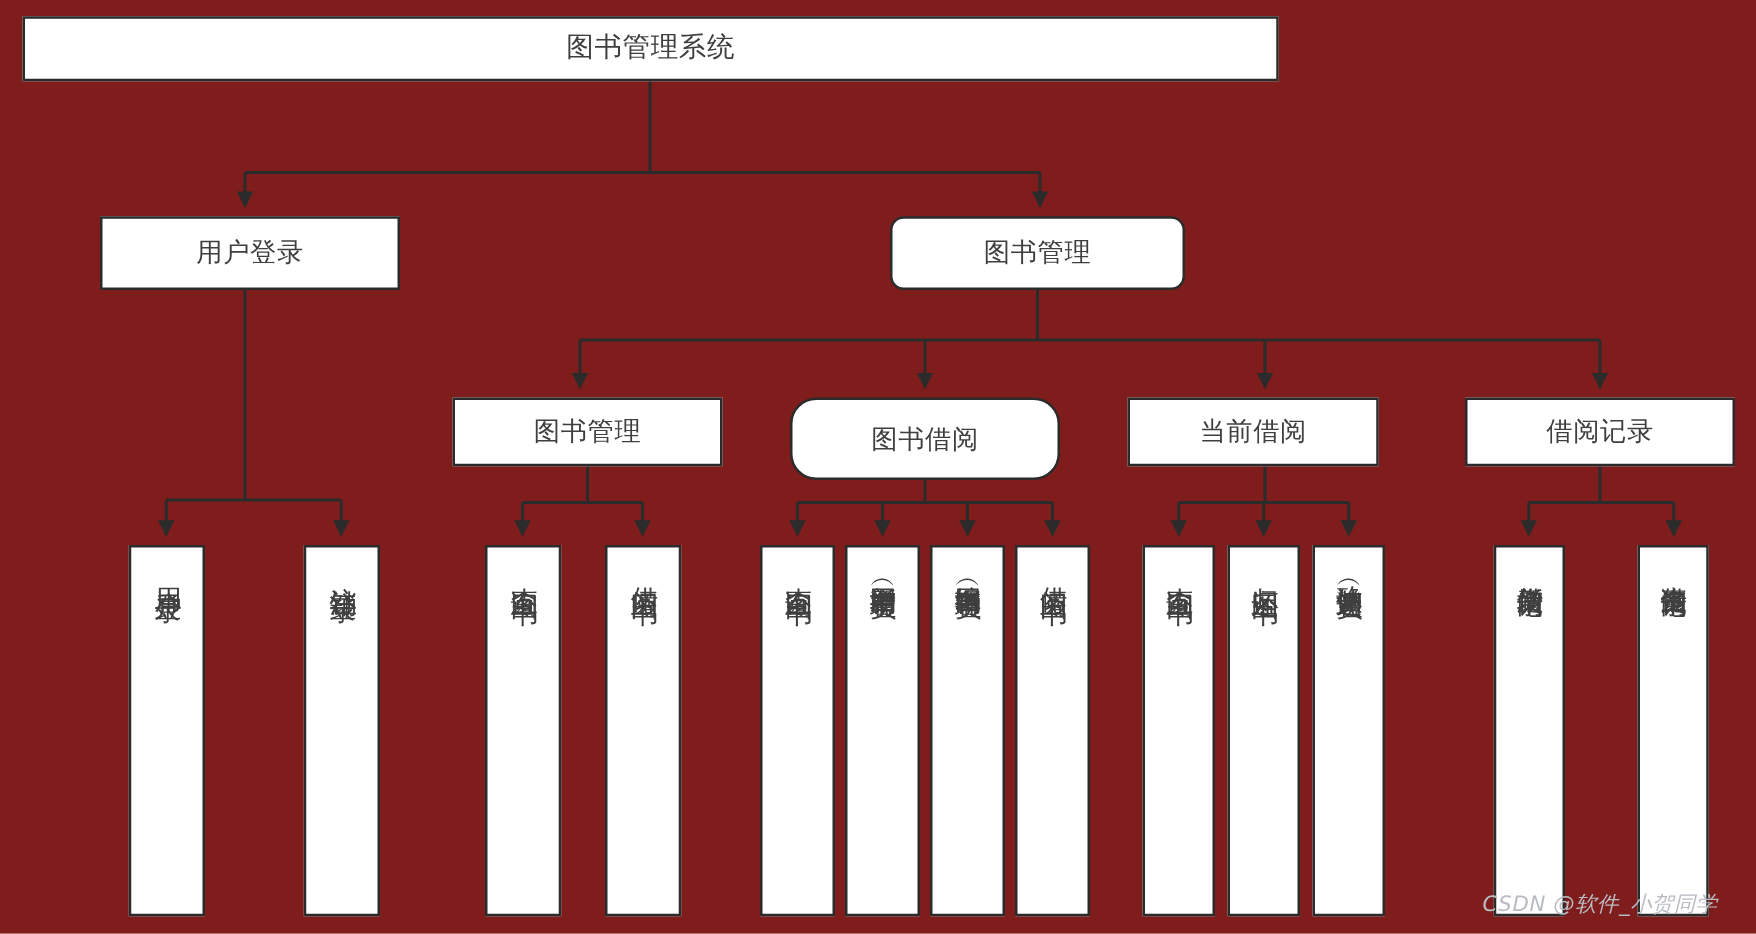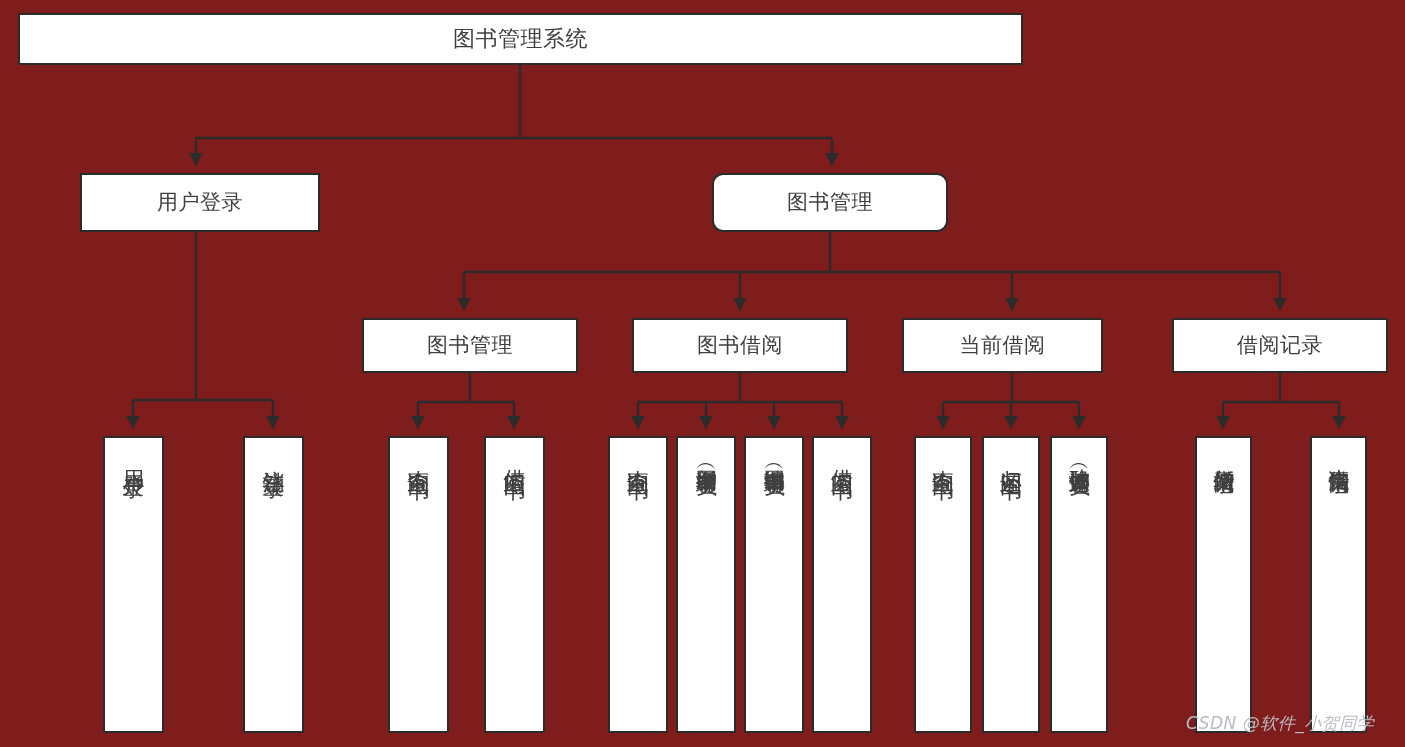--- a/index.html
+++ b/index.html
@@ -143,21 +143,21 @@
   <div class="node h" style="left:80px; top:173px; width:240px; height:59px;">
     <span class="label">用户登录</span>
   </div>
   <div class="node h" style="left:712px; top:173px; width:236px; height:59px;border-radius:11px;">
     <span class="label">图书管理</span>
   </div>
 
   <div class="node h" style="left:362px; top:318px; width:216px; height:55px;">
     <span class="label">图书管理</span>
   </div>
-  <div class="node h" style="left:632px; top:318px; width:216px; height:55px;">
+  <div class="node h" style="left:632px; top:318px; width:216px; height:66px;border-radius:21px;">
     <span class="label">图书借阅</span>
   </div>
   <div class="node h" style="left:902px; top:318px; width:201px; height:55px;font-family:Liberation Serif, serif;">
     <span class="label">当前借阅</span>
   </div>
   <div class="node h" style="left:1172px; top:318px; width:216px; height:55px;">
     <span class="label">借阅记录</span>
   </div>
 
   <div class="node v" style="left:103px; top:436px; width:61px; height:297px;">

